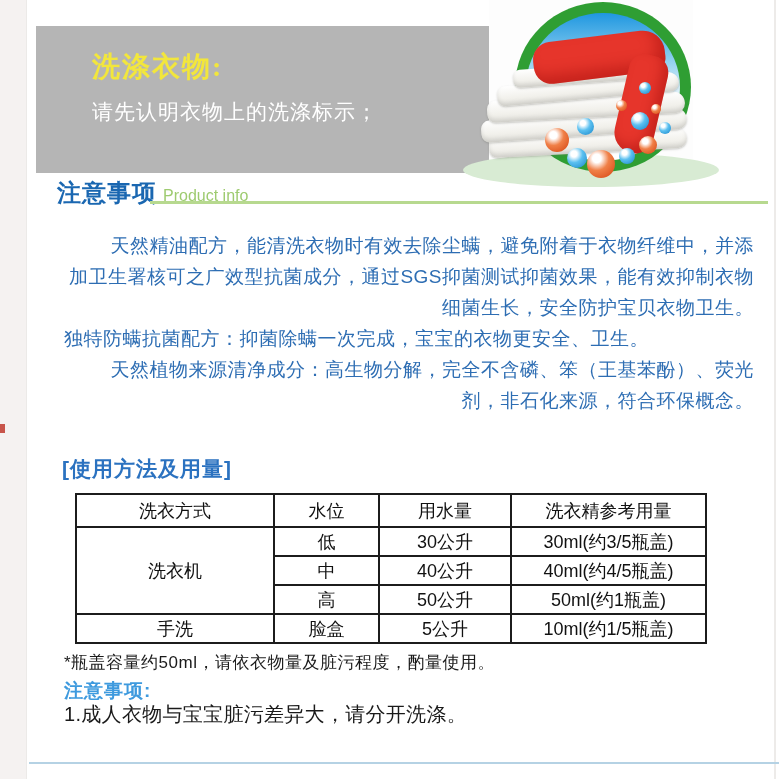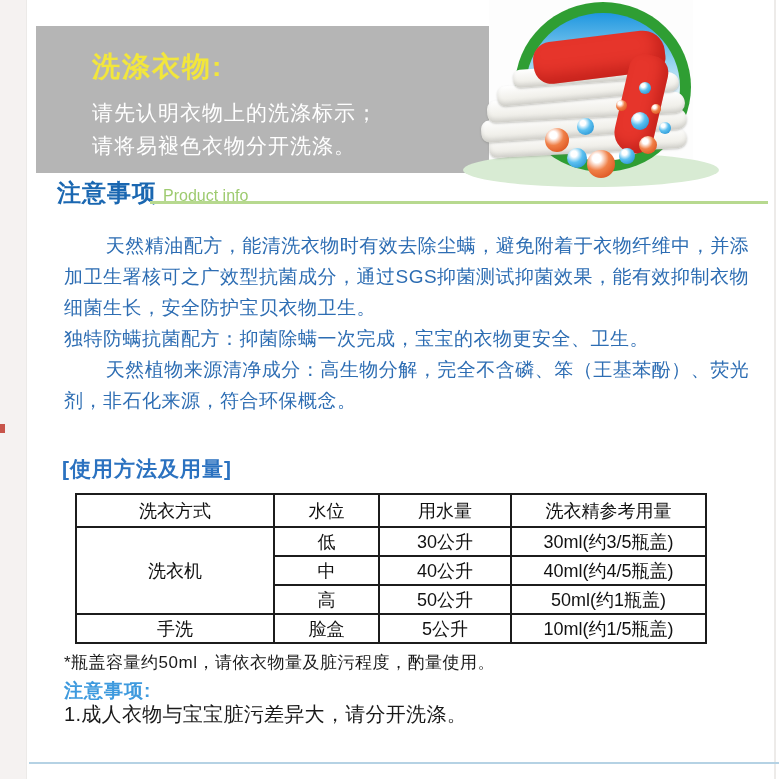--- a/index.html
+++ b/index.html
@@ -20,21 +20,21 @@
     background:#edebe9;
   }
   .edge-artifact {
     position:absolute; left:0; top:424px; width:5px; height:9px;
     background:#c03a2e; opacity:.85;
   }
 
   
   .banner {
     position:absolute; left:36px; top:26px; width:657px; height:147px;
-    background:#b5b5b5; z-index:1;
+    background:#b5b5b5; z-index:1;font-family:Liberation Serif, serif;
   }
   .banner-text { position:absolute; left:56px; top:22px; }
   .banner-title {
     color:#f2e63c; font-size:28px; font-weight:bold;
     letter-spacing:2px; margin-bottom:10px;
   }
   .banner-sub {
     color:#ffffff; font-size:21px; line-height:33px; letter-spacing:1px;
   }
 
@@ -90,21 +90,21 @@
     background:#b7d98f; z-index:3;
   }
 
   
   .intro {
     position:absolute; left:64px; top:230px; width:690px;
     color:#2d6db3; font-size:19px; line-height:31px; letter-spacing:.5px;
     z-index:3;
   }
   .intro p { margin:0; }
-  .indent { text-indent:2.2em; }
+  .indent { text-indent:2.2em;text-align:right; }
 
   
   .usage-title {
     position:absolute; left:62px; top:455px;
     color:#2b72c0; font-size:21px; font-weight:bold; letter-spacing:1px;
   }
   table.usage {
     position:absolute; left:75px; top:493px; width:630px;
     border-collapse:collapse; table-layout:fixed;
     font-size:18px; color:#111111; text-align:center;
@@ -136,21 +136,20 @@
 <body>
 
 <div class="left-strip"></div>
 <div class="right-edge"></div>
 <div class="edge-artifact"></div>
 
 <div class="banner">
   <div class="banner-text">
     <div class="banner-title">洗涤衣物:</div>
     <div class="banner-sub">请先认明衣物上的洗涤标示；</div>
-    <div class="banner-sub">请将易褪色衣物分开洗涤。</div>
   </div>
 </div>
 
 <div class="photo">
   <div class="swoosh"></div>
   <div class="circle-outer">
     <div class="circle-inner"></div>
   </div>
   <div class="clothes">
     <div class="layer l1"></div>

